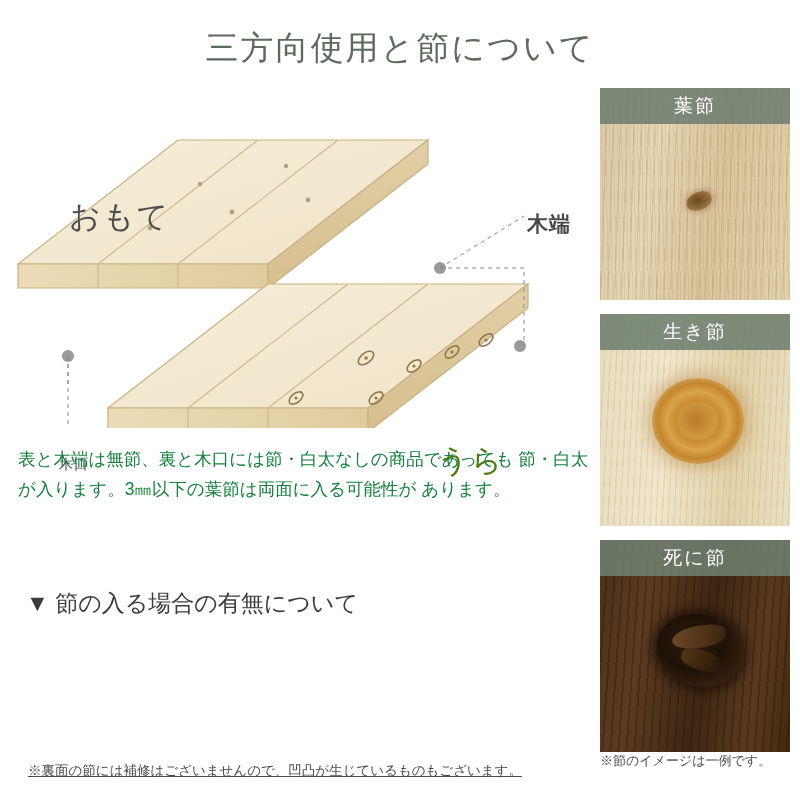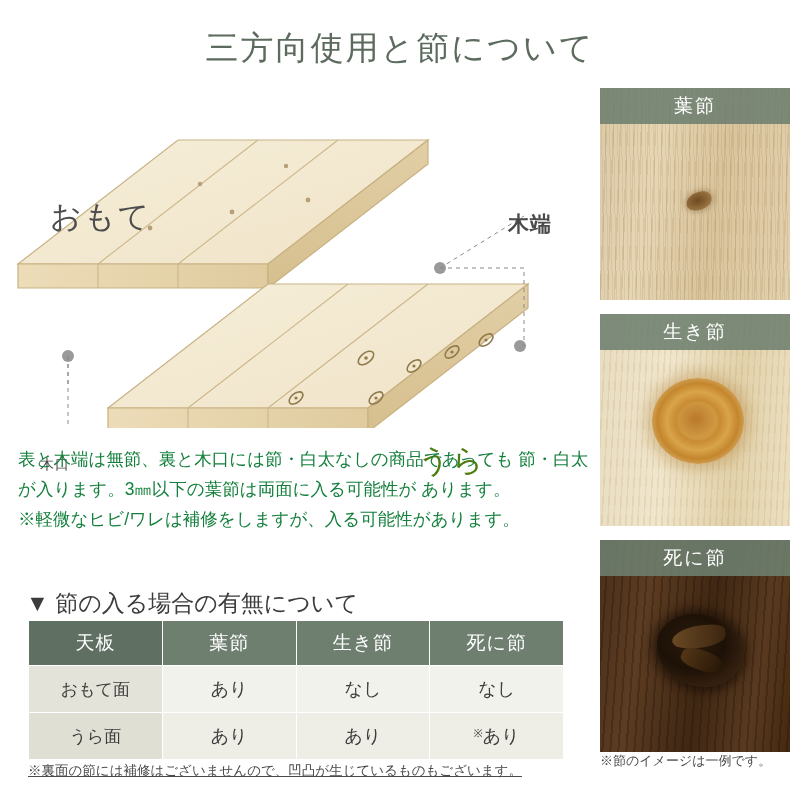--- a/index.html
+++ b/index.html
@@ -41,20 +41,21 @@
     top: 88px;
     width: 592px;
     height: 340px;
   }
   .diagram svg { display: block; }
 
   .lbl {
     position: absolute;
     color: #4a4a4a;
     font-weight: normal;
+    margin-left: 19px;
   }
   .lbl-omote {
     left: 50px;
     top: 108px;
     font-size: 31px;
     letter-spacing: 2px;
     color: #4d4d4d;
   }
   .lbl-ura {
     left: 418px;
@@ -356,49 +357,24 @@
     <div class="lbl lbl-omote">おもて</div>
     <div class="lbl lbl-ura">うら</div>
     <div class="lbl lbl-kobashi">木端</div>
     <div class="lbl lbl-koguchi">木口</div>
   </div>
 
   <div class="para">
     <span>表と木端は無節、裏と木口には節・白太なしの商品であっても</span>
     <span>節・白太が入ります。3㎜以下の葉節は両面に入る可能性が</span>
     <span>あります。</span>
-    <span class="note">※軽微なヒビ/ワレは補修をしますが、入る可能性があります。</span>
   </div>
 
   <div class="table-head">▼ 節の入る場合の有無について</div>
 
-  <table class="tbl">
-    <thead>
-      <tr>
-        <th class="c0">天板</th>
-        <th>葉節</th>
-        <th>生き節</th>
-        <th>死に節</th>
-      </tr>
-    </thead>
-    <tbody>
-      <tr>
-        <td class="c0">おもて面</td>
-        <td>あり</td>
-        <td>なし</td>
-        <td>なし</td>
-      </tr>
-      <tr>
-        <td class="c0">うら面</td>
-        <td>あり</td>
-        <td>あり</td>
-        <td><span class="mini">※</span><span>あり</span></td>
-      </tr>
-    </tbody>
-  </table>
 
   <div class="footnote">※裏面の節には補修はございませんので、凹凸が生じているものもございます。</div>
 
   <div class="photos">
     <div class="photo">
       <div class="img p1">
           <span class="knot"></span>
         </div>
       <div class="cap">葉節</div>
     </div>

